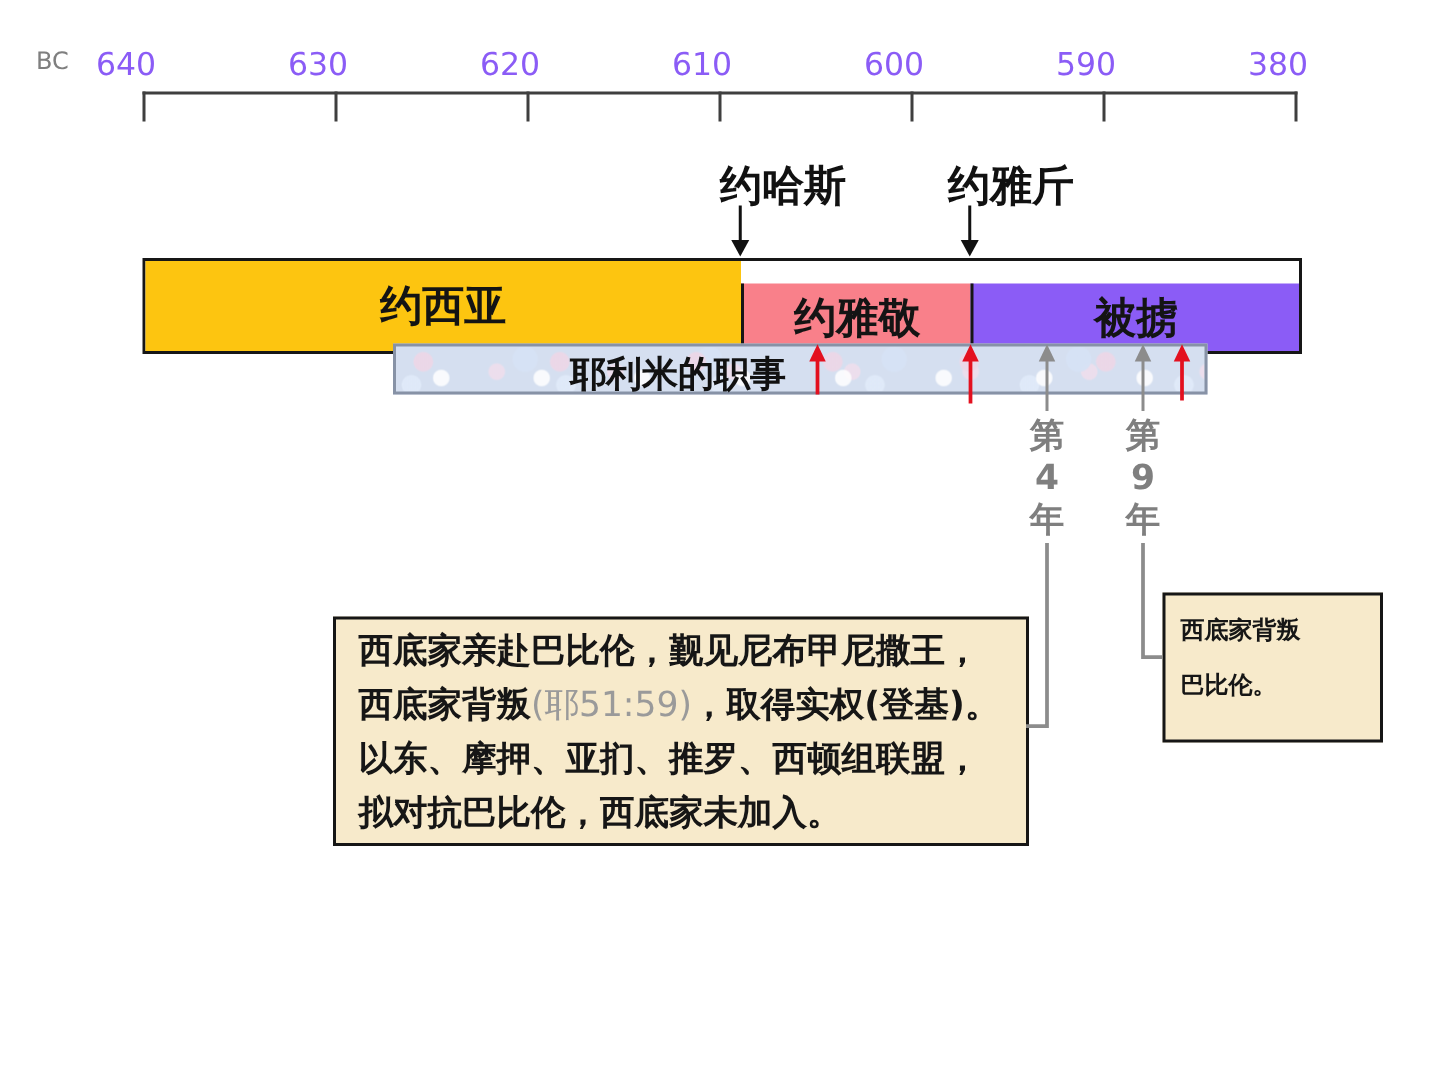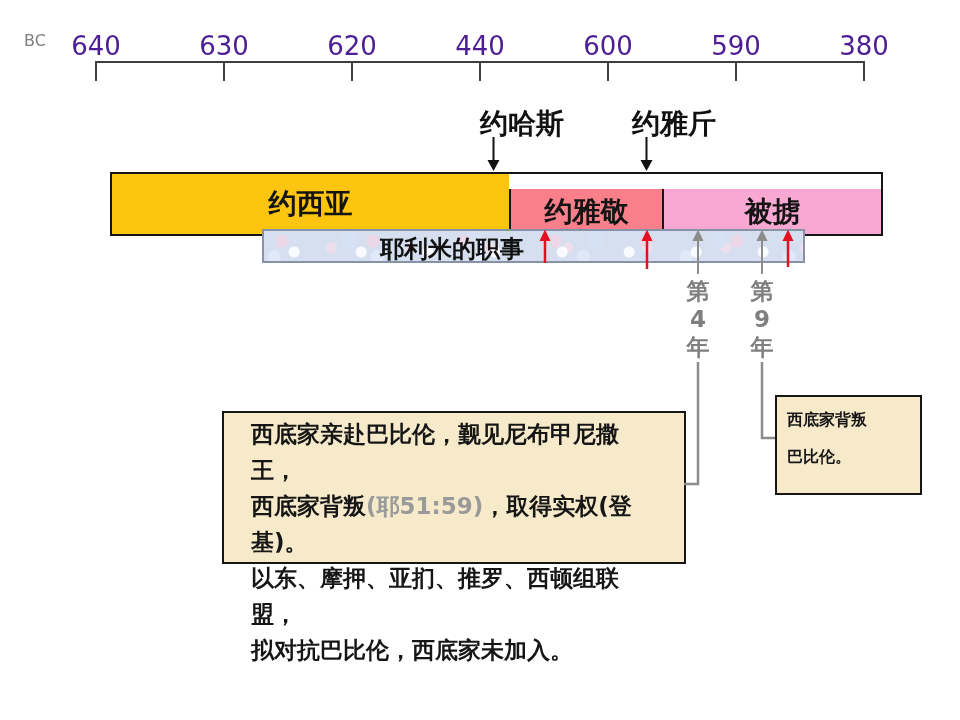--- a/index.html
+++ b/index.html
@@ -3,37 +3,37 @@
 <meta charset="utf-8">
 <style>
   html,body{margin:0;padding:0;background:#fff;}
   #canvas{
     position:relative;width:960px;height:720px;background:#ffffff;
     font-family:"DejaVu Sans","Liberation Sans",sans-serif;overflow:hidden;
   }
   .abs{position:absolute;}
   
   .era-label{left:24px;top:31px;font-size:16px;color:#7f7f7f;}
-  .tick-label{top:31px;width:64px;text-align:center;font-size:26px;color:#4c1d95;}
+  .tick-label{top:31px;width:64px;font-size:21px;color:#8b5cf6;}
   .axis-line{left:95px;top:61px;width:770px;height:2px;background:#3f3f3f;}
   .axis-tick{top:61px;width:2px;height:20px;background:#3f3f3f;}
   
   .kings-bar{
-    left:110px;top:172px;width:773px;height:64px;box-sizing:border-box;
+    left:95px;top:172px;width:773px;height:64px;box-sizing:border-box;
     border:2px solid #161616;display:flex;
   }
   .king-seg{
     display:flex;align-items:center;justify-content:center;
     font-size:28px;font-weight:bold;color:#141414;box-sizing:border-box;
   }
   .king-seg + .king-seg{border-left:2px solid #161616;margin-top:15px;}
   .seg-josiah{width:397px;background:#FDC510;}
   .seg-jehoiakim{width:153px;background:#F9808A;}
   .seg-zedekiah{width:143px;background:#9BCE08;}
-  .seg-captivity{flex:1;background:#f9a8d4;text-align:center;}
+  .seg-captivity{flex:1;background:#8b5cf6;text-align:center;}
   
   .top-label{top:105px;width:140px;text-align:right;font-size:28px;font-weight:bold;color:#111;}
   
   .ministry-bar{
     left:262px;top:229px;width:543px;height:34px;box-sizing:border-box;
     border:2px solid #8792a6;background-color:#D5DFF0;
     background-image:
       radial-gradient(circle at 20% 30%, rgba(236,215,231,.95) 0 6px, rgba(0,0,0,0) 7px),
       radial-gradient(circle at 45% 70%, rgba(255,255,255,.85) 0 5px, rgba(0,0,0,0) 6px),
       radial-gradient(circle at 70% 25%, rgba(214,226,245,.95) 0 8px, rgba(0,0,0,0) 9px),
@@ -43,38 +43,38 @@
   }
   .ministry-label{left:380px;top:233px;font-size:24px;font-weight:bold;color:#111;text-align:right;}
   
   .year-marker{top:277px;width:32px;text-align:center;color:#7f7f7f;
     font-size:23px;line-height:28px;font-weight:bold;}
   .year-marker div{height:28px;}
   
   .note-box{
     box-sizing:border-box;border:2px solid #161616;background:#F7EACB;color:#161616;
   }
-  .note-left{left:222px;top:411px;width:464px;height:153px;padding:3px 27px;
+  .note-left{left:222px;top:411px;width:464px;height:153px;padding:3px 15px;
     font-size:23px;line-height:36px;font-weight:bold;}
   .note-right{left:775px;top:395px;width:147px;height:100px;padding:4px 10px;
     font-size:16px;line-height:37px;font-weight:bold;}
-  .ref-gray{color:#9a9a9a;font-weight:bold;}
+  .ref-gray{color:#9a9a9a;font-weight:normal;}
   
   #overlay{position:absolute;left:0;top:0;pointer-events:none;}
 </style>
 </head>
 <body>
 
 <div id="canvas">
 
   <div class="abs era-label">BC</div>
   <div class="abs tick-label" style="left:64px">640</div>
   <div class="abs tick-label" style="left:192px">630</div>
   <div class="abs tick-label" style="left:320px">620</div>
-  <div class="abs tick-label" style="left:448px">440</div>
+  <div class="abs tick-label" style="left:448px">610</div>
   <div class="abs tick-label" style="left:576px">600</div>
   <div class="abs tick-label" style="left:704px">590</div>
   <div class="abs tick-label" style="left:832px">380</div>
   <div class="abs axis-line"></div>
   <div class="abs axis-tick" style="left:95px"></div>
   <div class="abs axis-tick" style="left:223px"></div>
   <div class="abs axis-tick" style="left:351px"></div>
   <div class="abs axis-tick" style="left:479px"></div>
   <div class="abs axis-tick" style="left:607px"></div>
   <div class="abs axis-tick" style="left:735px"></div>

